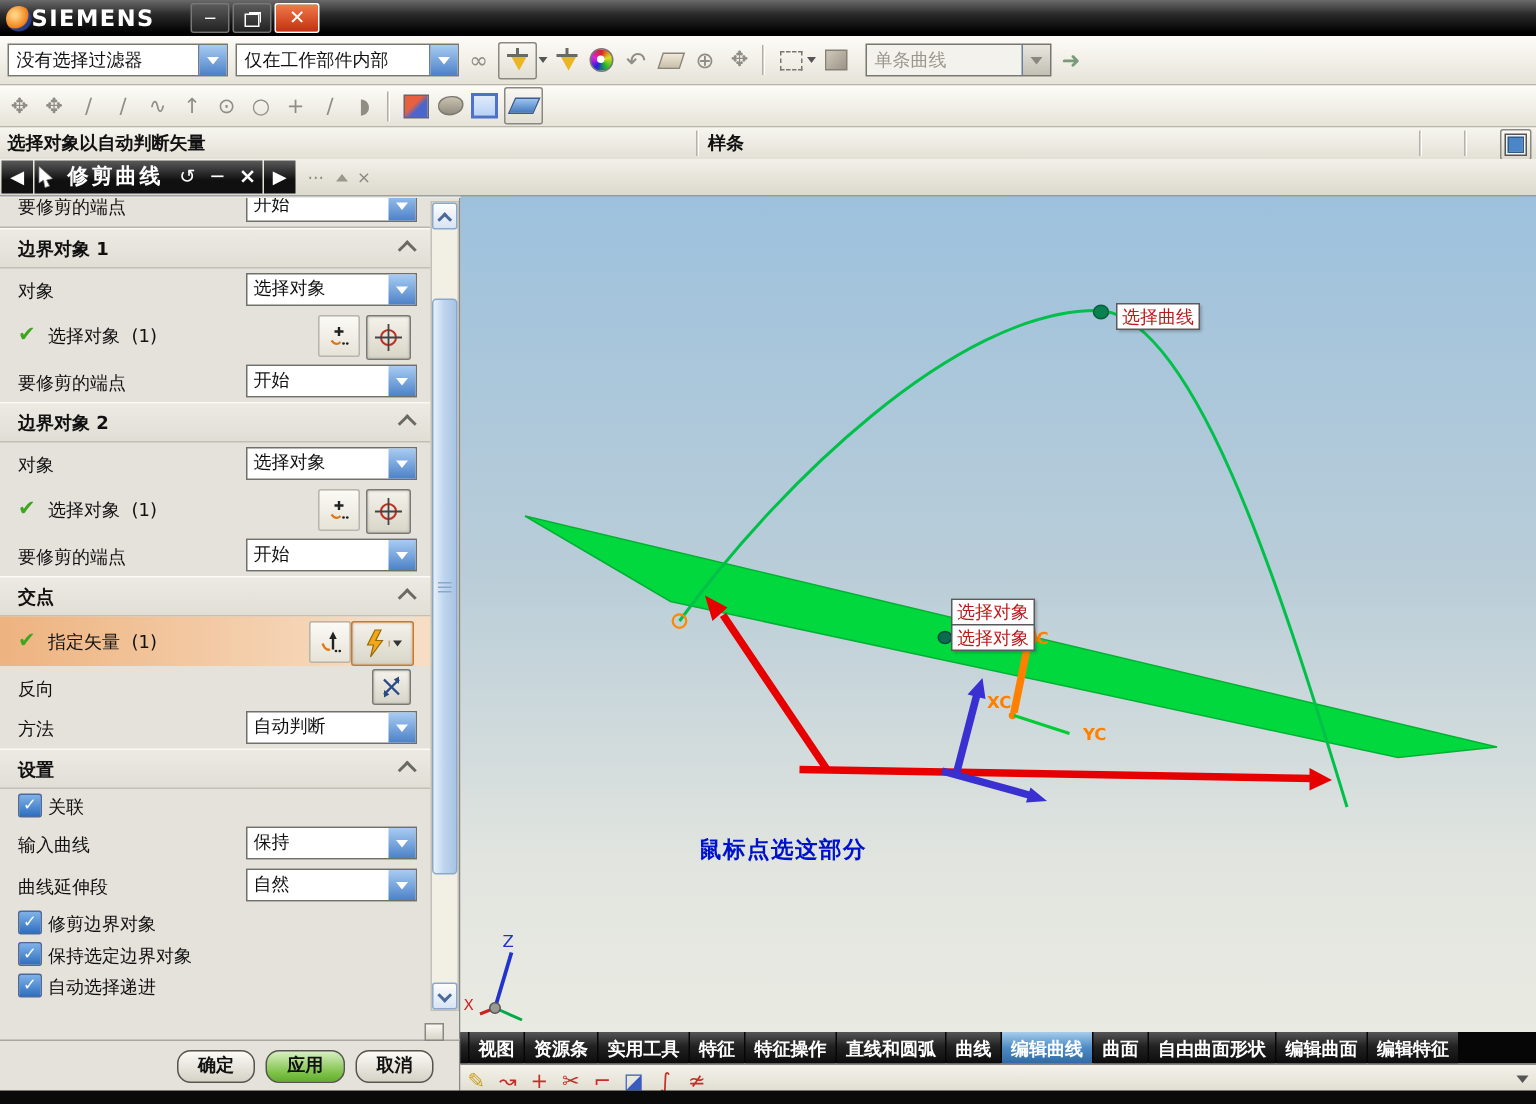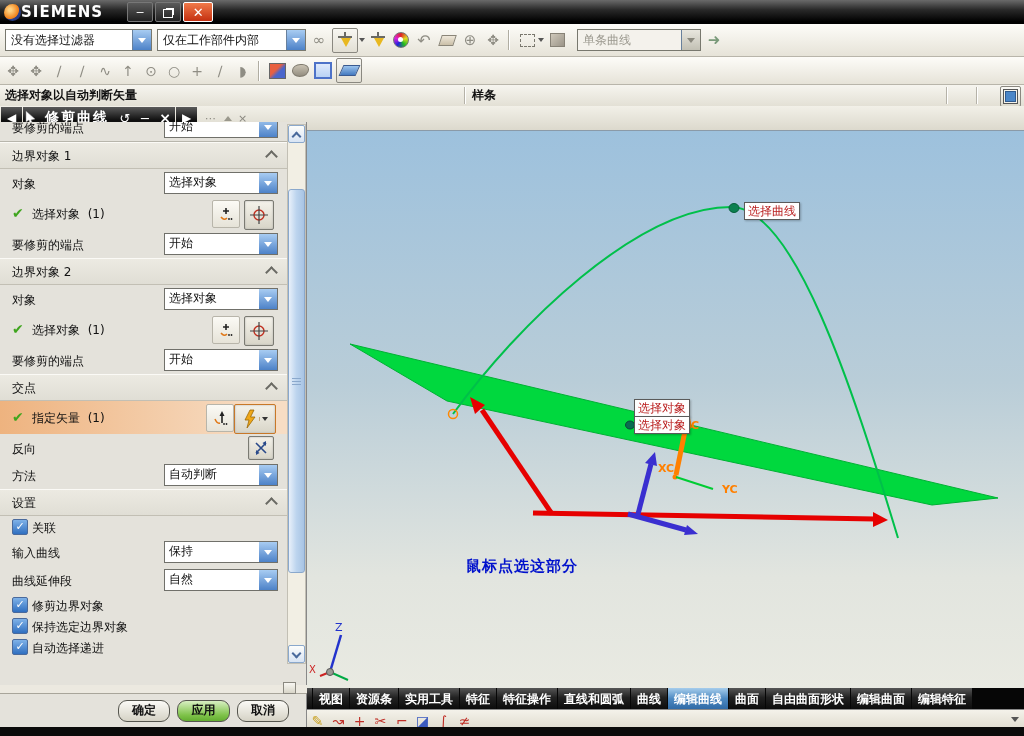--- a/index.html
+++ b/index.html
@@ -65,31 +65,31 @@
   
   .dlgbar{position:absolute;left:0;top:106px;width:1024px;height:24px;background:linear-gradient(#f2f0e8,#dcd9cd);
     border-bottom:1px solid #9aa2a8;display:flex;align-items:center;}
   .dseg{height:22px;background:linear-gradient(#5a5a5a,#101010 60%);color:#fff;display:flex;align-items:center;margin-left:1px;}
   .dseg.square{width:21px;justify-content:center;}
   .dlg-title{font-weight:bold;font-size:14px;letter-spacing:2px;padding:0 6px;}
   .dicon{width:20px;text-align:center;font-size:13px;}
   .tabctl{color:#8a8880;margin-left:8px;font-size:11px;}
   .tri-up{width:0;height:0;border-left:4px solid transparent;border-right:4px solid transparent;border-bottom:5px solid #9a988c;display:inline-block;margin-left:8px;}
   
-  .panel{position:absolute;left:0;top:122px;width:306px;height:563px;background:#e4e2db;border-right:1px solid #888;overflow:hidden;}
+  .panel{position:absolute;left:0;top:132px;width:306px;height:563px;background:#e4e2db;border-right:1px solid #888;overflow:hidden;}
   .clipped{height:19px;overflow:hidden;position:relative;border-bottom:1px solid #b8b6ac;}
   .clipped .inner{position:absolute;left:0;top:-9px;width:100%;}
   .prow{position:relative;height:28px;}
   .prow .lbl{position:absolute;left:12px;top:7px;white-space:nowrap;}
   .dropdown{position:absolute;right:28px;top:3px;width:112px;height:20px;border:1px solid #70706a;background:#fff;display:flex;}
   .dropdown .dtxt{flex:1;padding:1px 4px;white-space:nowrap;overflow:hidden;}
   .dropdown .dbtn{width:18px;background:linear-gradient(#a8ccf2,#4d82c8);display:flex;align-items:center;justify-content:center;}
   .dropdown .dbtn i{width:0;height:0;border-left:4px solid transparent;border-right:4px solid transparent;border-top:5px solid #fff;}
   .sechdr{position:relative;height:25px;border-top:1px solid #fbfaf6;border-bottom:1px solid #c2bfb4;background:linear-gradient(#eceae2,#e0ded5);}
-  .sechdr .stitle{position:absolute;left:12px;top:5px;font-weight:normal;text-align:right;}
+  .sechdr .stitle{position:absolute;left:12px;top:5px;font-weight:bold;text-align:right;}
   .collapse{position:absolute;right:26px;top:3px;width:18px;height:17px;display:flex;align-items:center;justify-content:center;}
   .chev{width:7px;height:7px;border-left:2px solid #6a6a64;border-top:2px solid #6a6a64;transform:rotate(45deg);margin-top:3px;}
   .selrow{position:relative;height:33px;}
   .okcheck{position:absolute;left:12px;top:8px;color:#3fa51e;font-weight:bold;font-size:14px;}
   .seltext{position:absolute;left:32px;top:9px;}
   .minibtn{position:absolute;top:3px;width:26px;height:26px;border:1px solid #b8b5aa;border-radius:2px;
     background:linear-gradient(#fbfaf5,#e6e3d8);display:flex;align-items:center;justify-content:center;}
   .minibtn.active{border:1px solid #7a7a72;background:linear-gradient(#f4f2ea,#d8d5c8);box-shadow:inset 0 0 2px #aaa;}
   .vecrow{background:linear-gradient(90deg,#eeb37f,#f7ddc4 85%);}
   .minibtn.orange{border:1px solid #c87828;}

